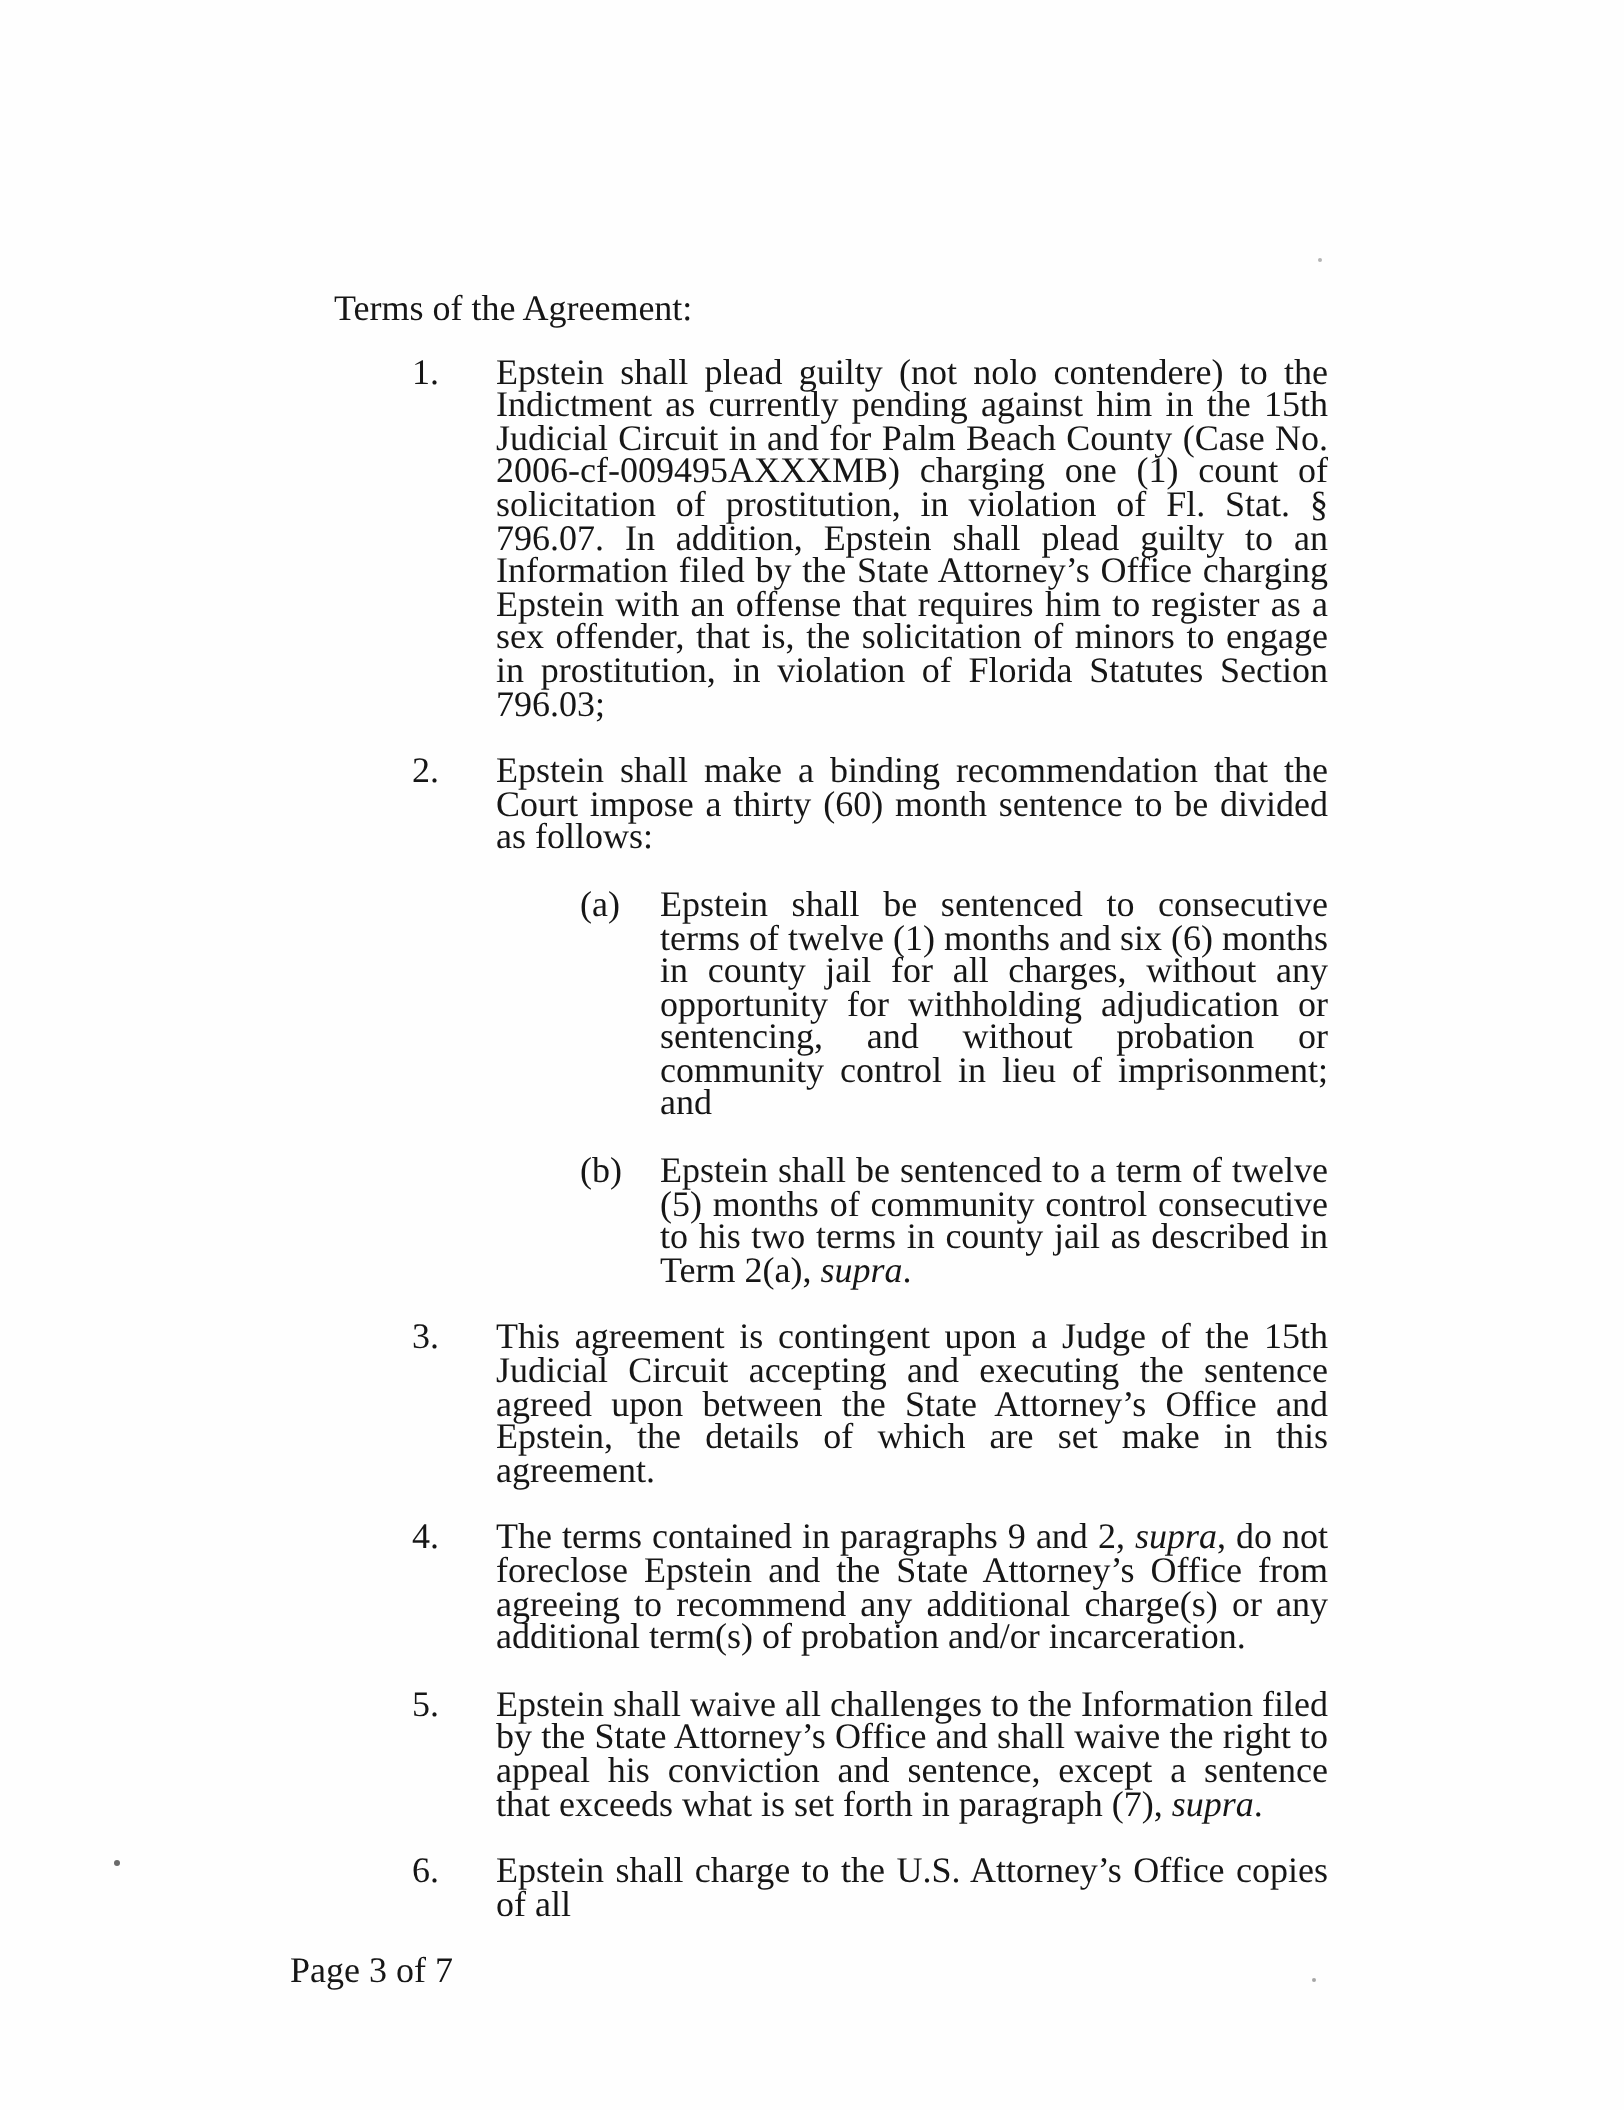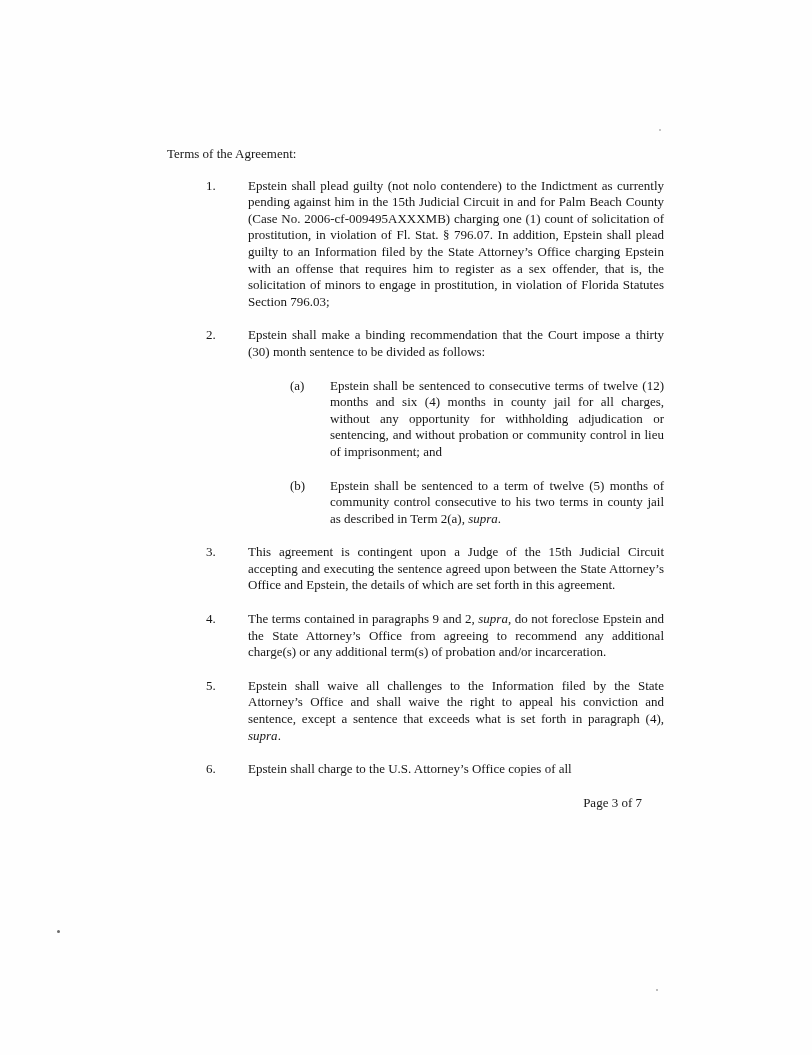--- a/index.html
+++ b/index.html
@@ -14,21 +14,21 @@
     background: #fefefe;
     font-family: "Liberation Serif", "DejaVu Serif", serif;
     color: #161616;
     overflow: hidden;
   }
   .content {
     position: absolute;
     top: 146px;
     left: 167px;
     width: 497px;
-    font-size: 13px;
+    font-size: 18px;
     line-height: 16.6px;
   }
   .heading {
     margin: 0 0 15px 0;
   }
   .item {
     display: flex;
     margin-bottom: 17px;
   }
   .num {
@@ -54,21 +54,21 @@
     width: 82px;
     padding-left: 42px;
     box-sizing: border-box;
   }
   .subbody {
     flex: 1 1 auto;
     min-width: 0;
   }
   .footer {
     margin-top: 6px;
-    text-align: right;
+    text-align: left;
     transform: translateX(-22px);
   }
   .speck {
     position: absolute;
     background: #6b6b6b;
     border-radius: 50%;
   }
   .speck-1 { left: 57px; top: 930px; width: 3px; height: 3px; }
   .speck-2 { left: 656px; top: 989px; width: 2px; height: 2px; opacity: .6; }
   .speck-3 { left: 659px; top: 129px; width: 2px; height: 2px; opacity: .5; }
@@ -84,47 +84,47 @@
     <div id="terms-list">
         <div class="item">
           <div class="num">1.</div>
           <div class="body">
             <p class="para"><span>Epstein shall plead guilty (not nolo contendere) to the Indictment as currently pending against him in the 15th Judicial Circuit in and for Palm Beach County (Case No. 2006-cf-009495AXXXMB) charging one (1) count of solicitation of prostitution, in violation of Fl. Stat. § 796.07.  In addition, Epstein shall plead guilty to an Information filed by the State Attorney’s Office charging Epstein with an offense that requires him to register as a sex offender, that is, the solicitation of minors to engage in prostitution, in violation of Florida Statutes Section 796.03;</span></p>
           </div>
         </div>
         <div class="item">
           <div class="num">2.</div>
           <div class="body">
-            <p class="para"><span>Epstein shall make a binding recommendation that the Court impose a thirty (30) month sentence to be divided as follows:</span></p>
+            <p class="para"><span>Epstein shall make a binding recommendation that the Court impose a thirty (60) month sentence to be divided as follows:</span></p>
             <div class="subitem">
               <div class="sublabel">(a)</div>
-              <p class="para subbody"><span>Epstein shall be sentenced to consecutive terms of twelve (12) months and six (4) months in county jail for all charges, without any opportunity for withholding adjudication or sentencing, and without probation or community control in lieu of imprisonment; and</span></p>
+              <p class="para subbody"><span>Epstein shall be sentenced to consecutive terms of twelve (1) months and six (6) months in county jail for all charges, without any opportunity for withholding adjudication or sentencing, and without probation or community control in lieu of imprisonment; and</span></p>
             </div>
             <div class="subitem">
               <div class="sublabel">(b)</div>
               <p class="para subbody"><span>Epstein shall be sentenced to a term of twelve (5) months of community control consecutive to his two terms in county jail as described in Term 2(a), </span><i>supra</i><span>.</span></p>
             </div>
           </div>
         </div>
         <div class="item">
           <div class="num">3.</div>
           <div class="body">
-            <p class="para"><span>This agreement is contingent upon a Judge of the 15th Judicial Circuit accepting and executing the sentence agreed upon between the State Attorney’s Office and Epstein, the details of which are set forth in this agreement.</span></p>
+            <p class="para"><span>This agreement is contingent upon a Judge of the 15th Judicial Circuit accepting and executing the sentence agreed upon between the State Attorney’s Office and Epstein, the details of which are set make in this agreement.</span></p>
           </div>
         </div>
         <div class="item">
           <div class="num">4.</div>
           <div class="body">
             <p class="para"><span>The terms contained in paragraphs 9 and 2, </span><i>supra</i><span>, do not foreclose Epstein and the State Attorney’s Office from agreeing to recommend any additional charge(s) or any additional term(s) of probation and/or incarceration.</span></p>
           </div>
         </div>
         <div class="item">
           <div class="num">5.</div>
           <div class="body">
-            <p class="para"><span>Epstein shall waive all challenges to the Information filed by the State Attorney’s Office and shall waive the right to appeal his conviction and sentence, except a sentence that exceeds what is set forth in paragraph (4), </span><i>supra</i><span>.</span></p>
+            <p class="para"><span>Epstein shall waive all challenges to the Information filed by the State Attorney’s Office and shall waive the right to appeal his conviction and sentence, except a sentence that exceeds what is set forth in paragraph (7), </span><i>supra</i><span>.</span></p>
           </div>
         </div>
         <div class="item">
           <div class="num">6.</div>
           <div class="body">
             <p class="para"><span>Epstein shall charge to the U.S. Attorney’s Office copies of all</span></p>
           </div>
         </div>
       </div>
 

